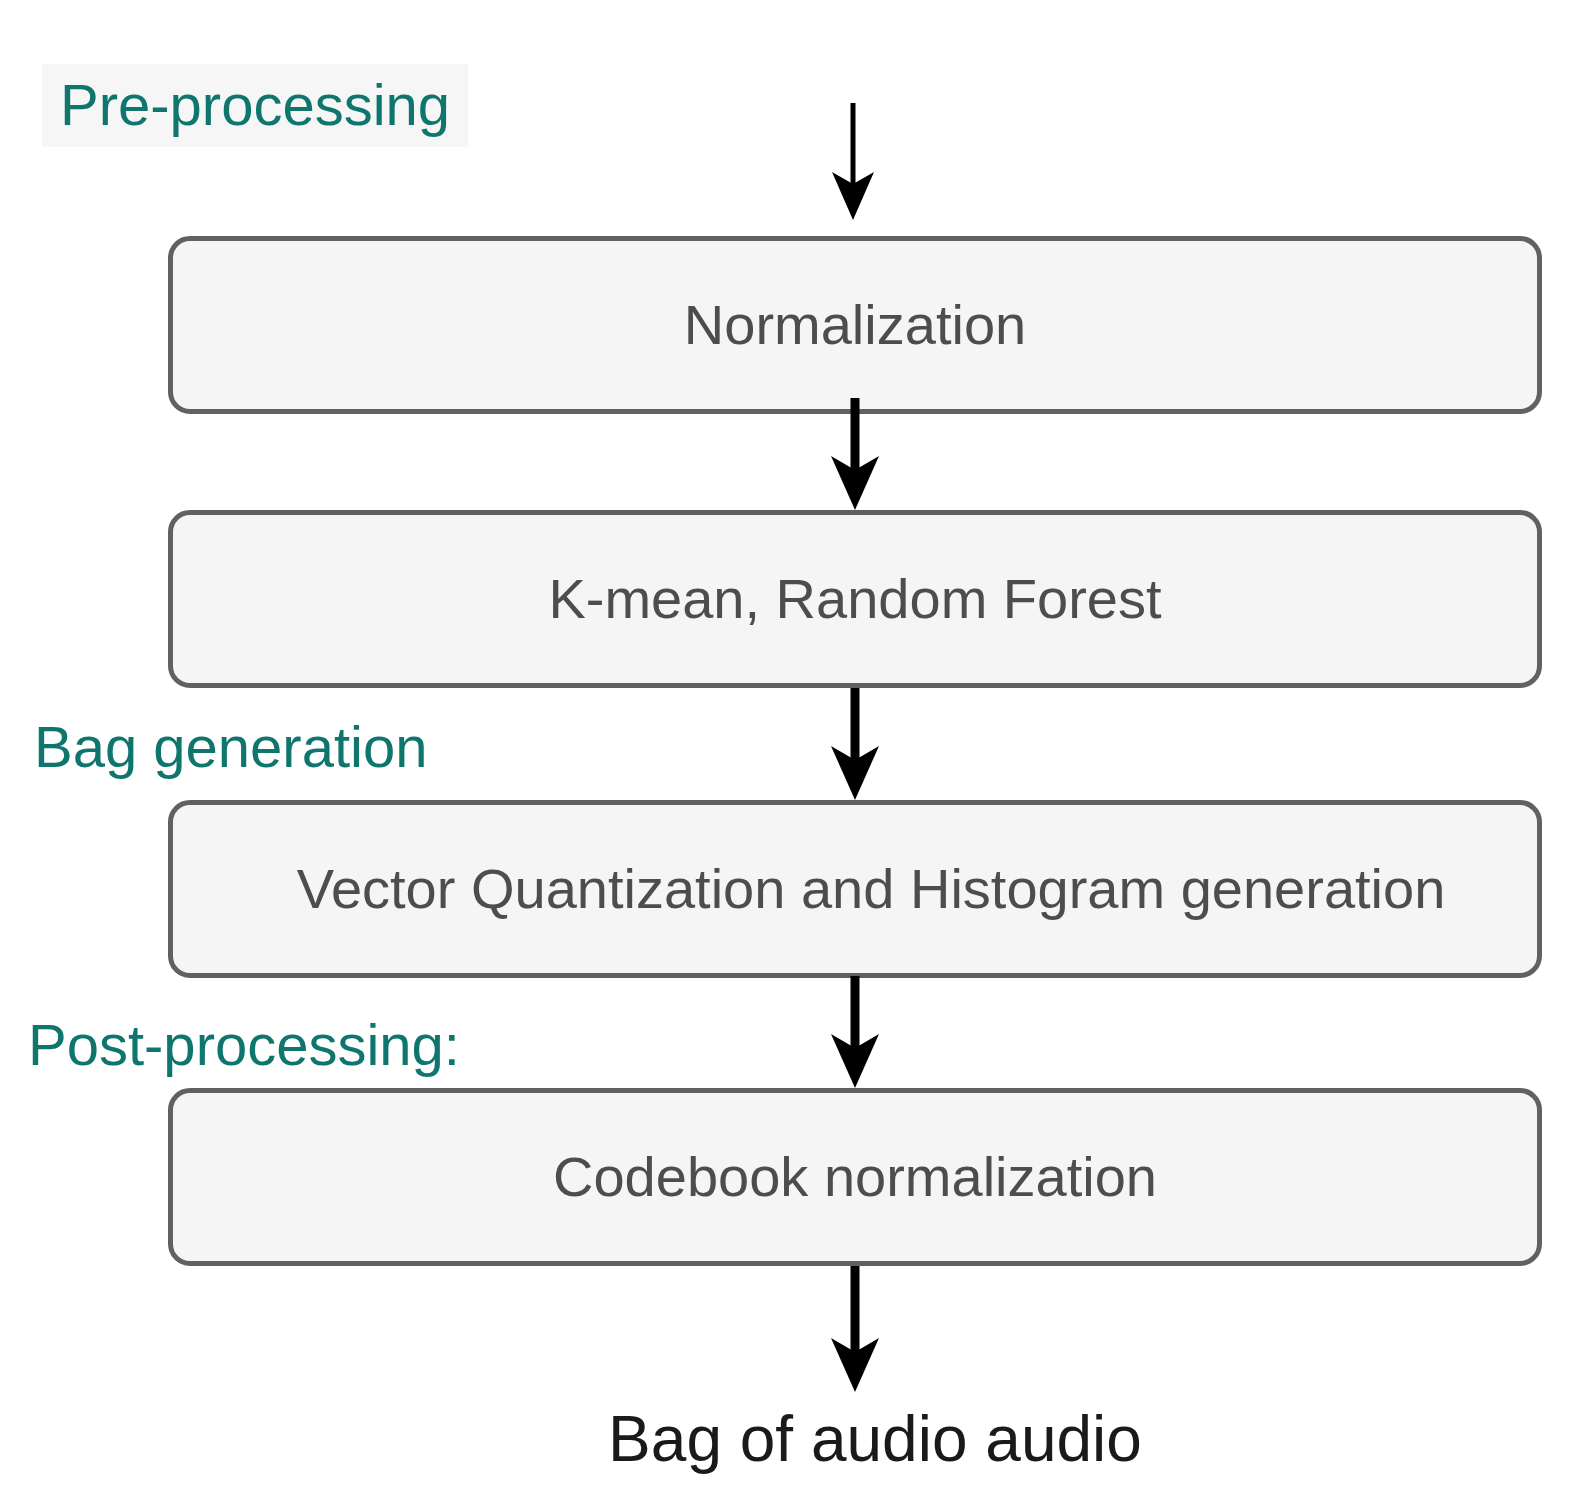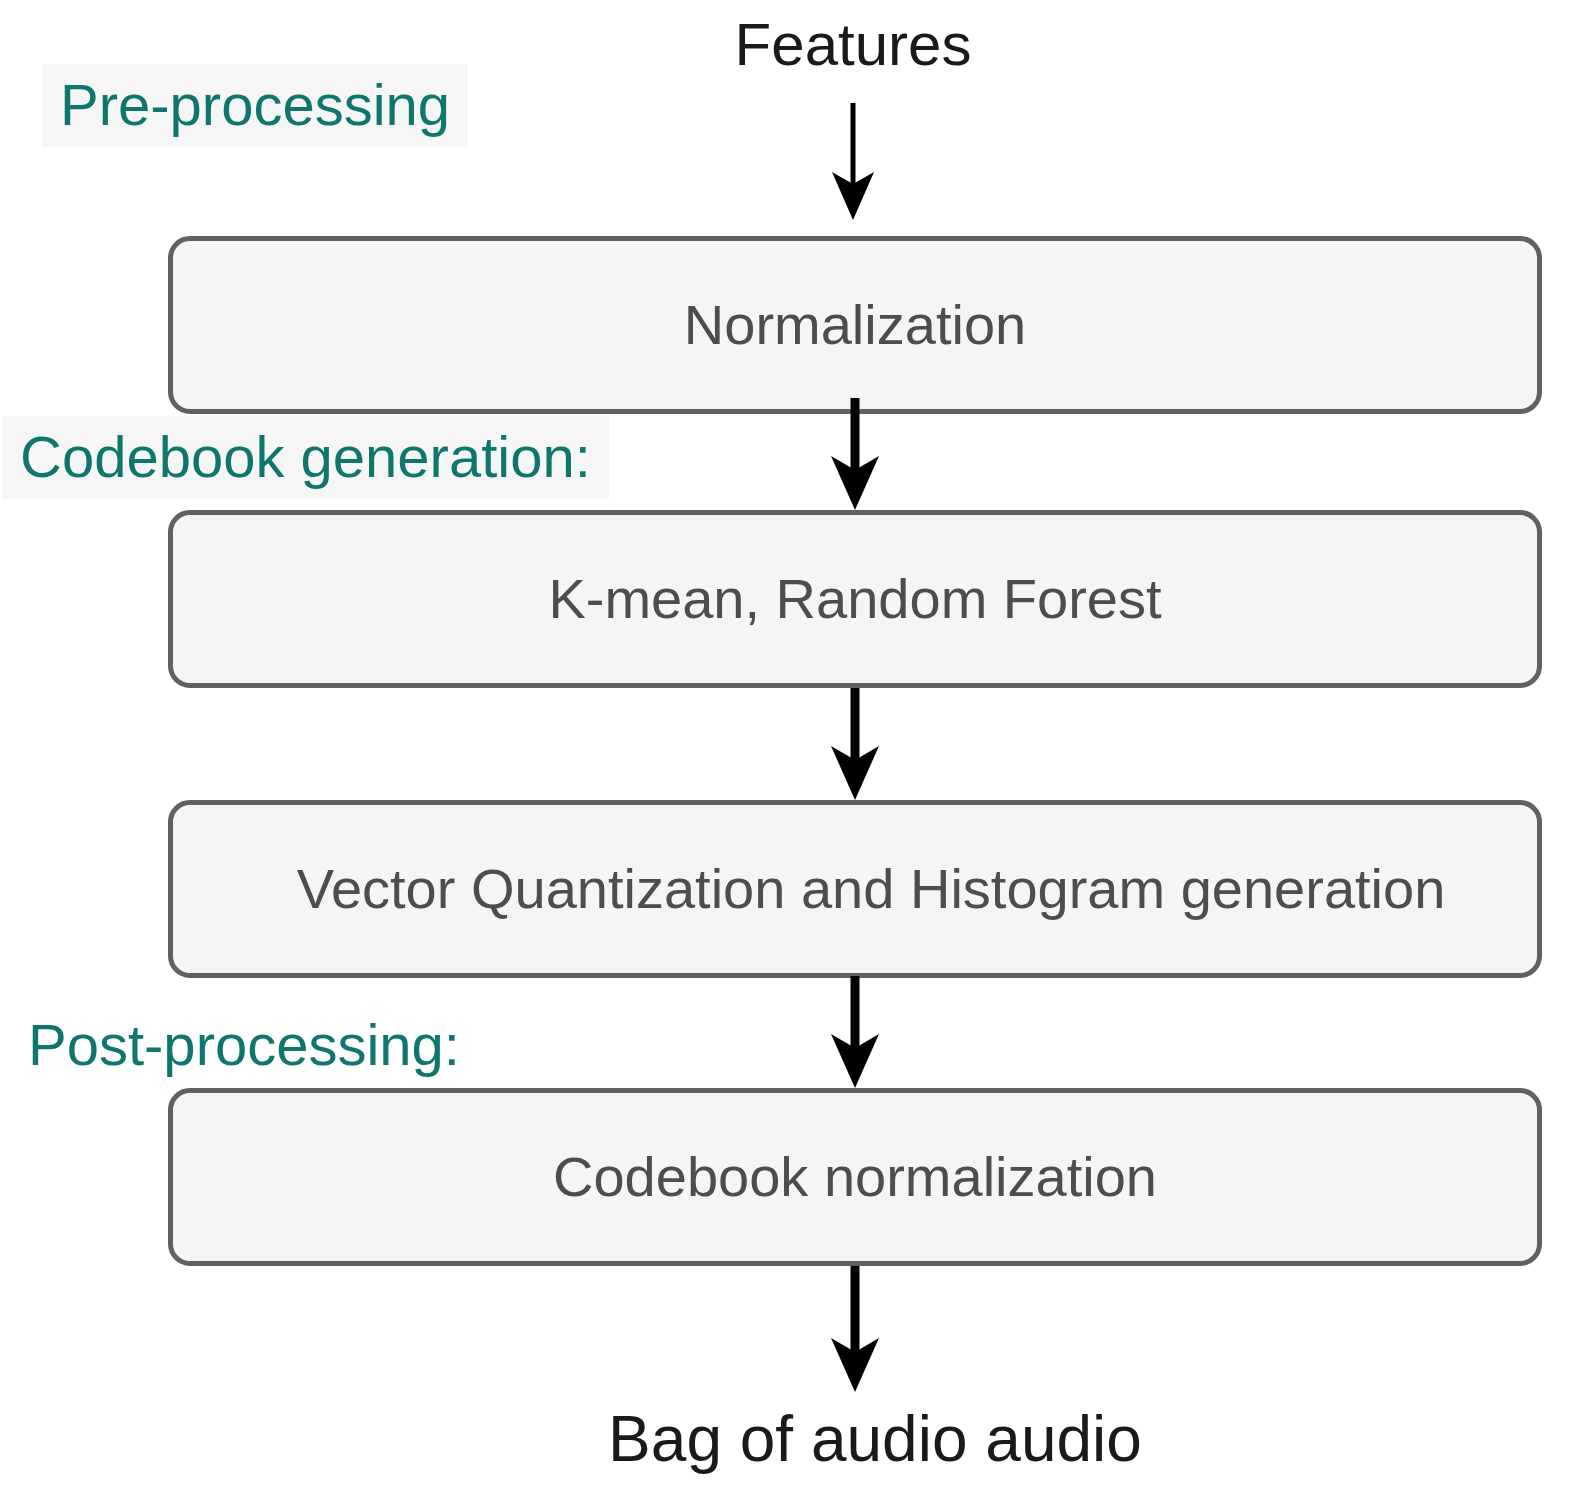--- a/index.html
+++ b/index.html
@@ -78,34 +78,33 @@
     left: 0;
     top: 0;
     pointer-events: none;
   }
 </style>
 </head>
 <body>
 
 <div class="canvas">
 
-  <div class="title top">Features</div>
 
   <div class="stage-label with-bg lbl0">Pre-processing</div>
 
   <div class="box box0">
     <span>Normalization</span>
   </div>
 
-  <div class="stage-label with-bg lbl1">Codebook generation:</div>
 
   <div class="box box1">
     <span>K-mean, Random Forest</span>
   </div>
 
+  <div class="stage-label lbl2">Bag generation</div>
 
   <div class="box box2">
     <span>Vector Quantization and Histogram generation</span>
   </div>
 
   <div class="stage-label lbl3">Post-processing:</div>
 
   <div class="box box3">
     <span>Codebook normalization</span>
   </div>

